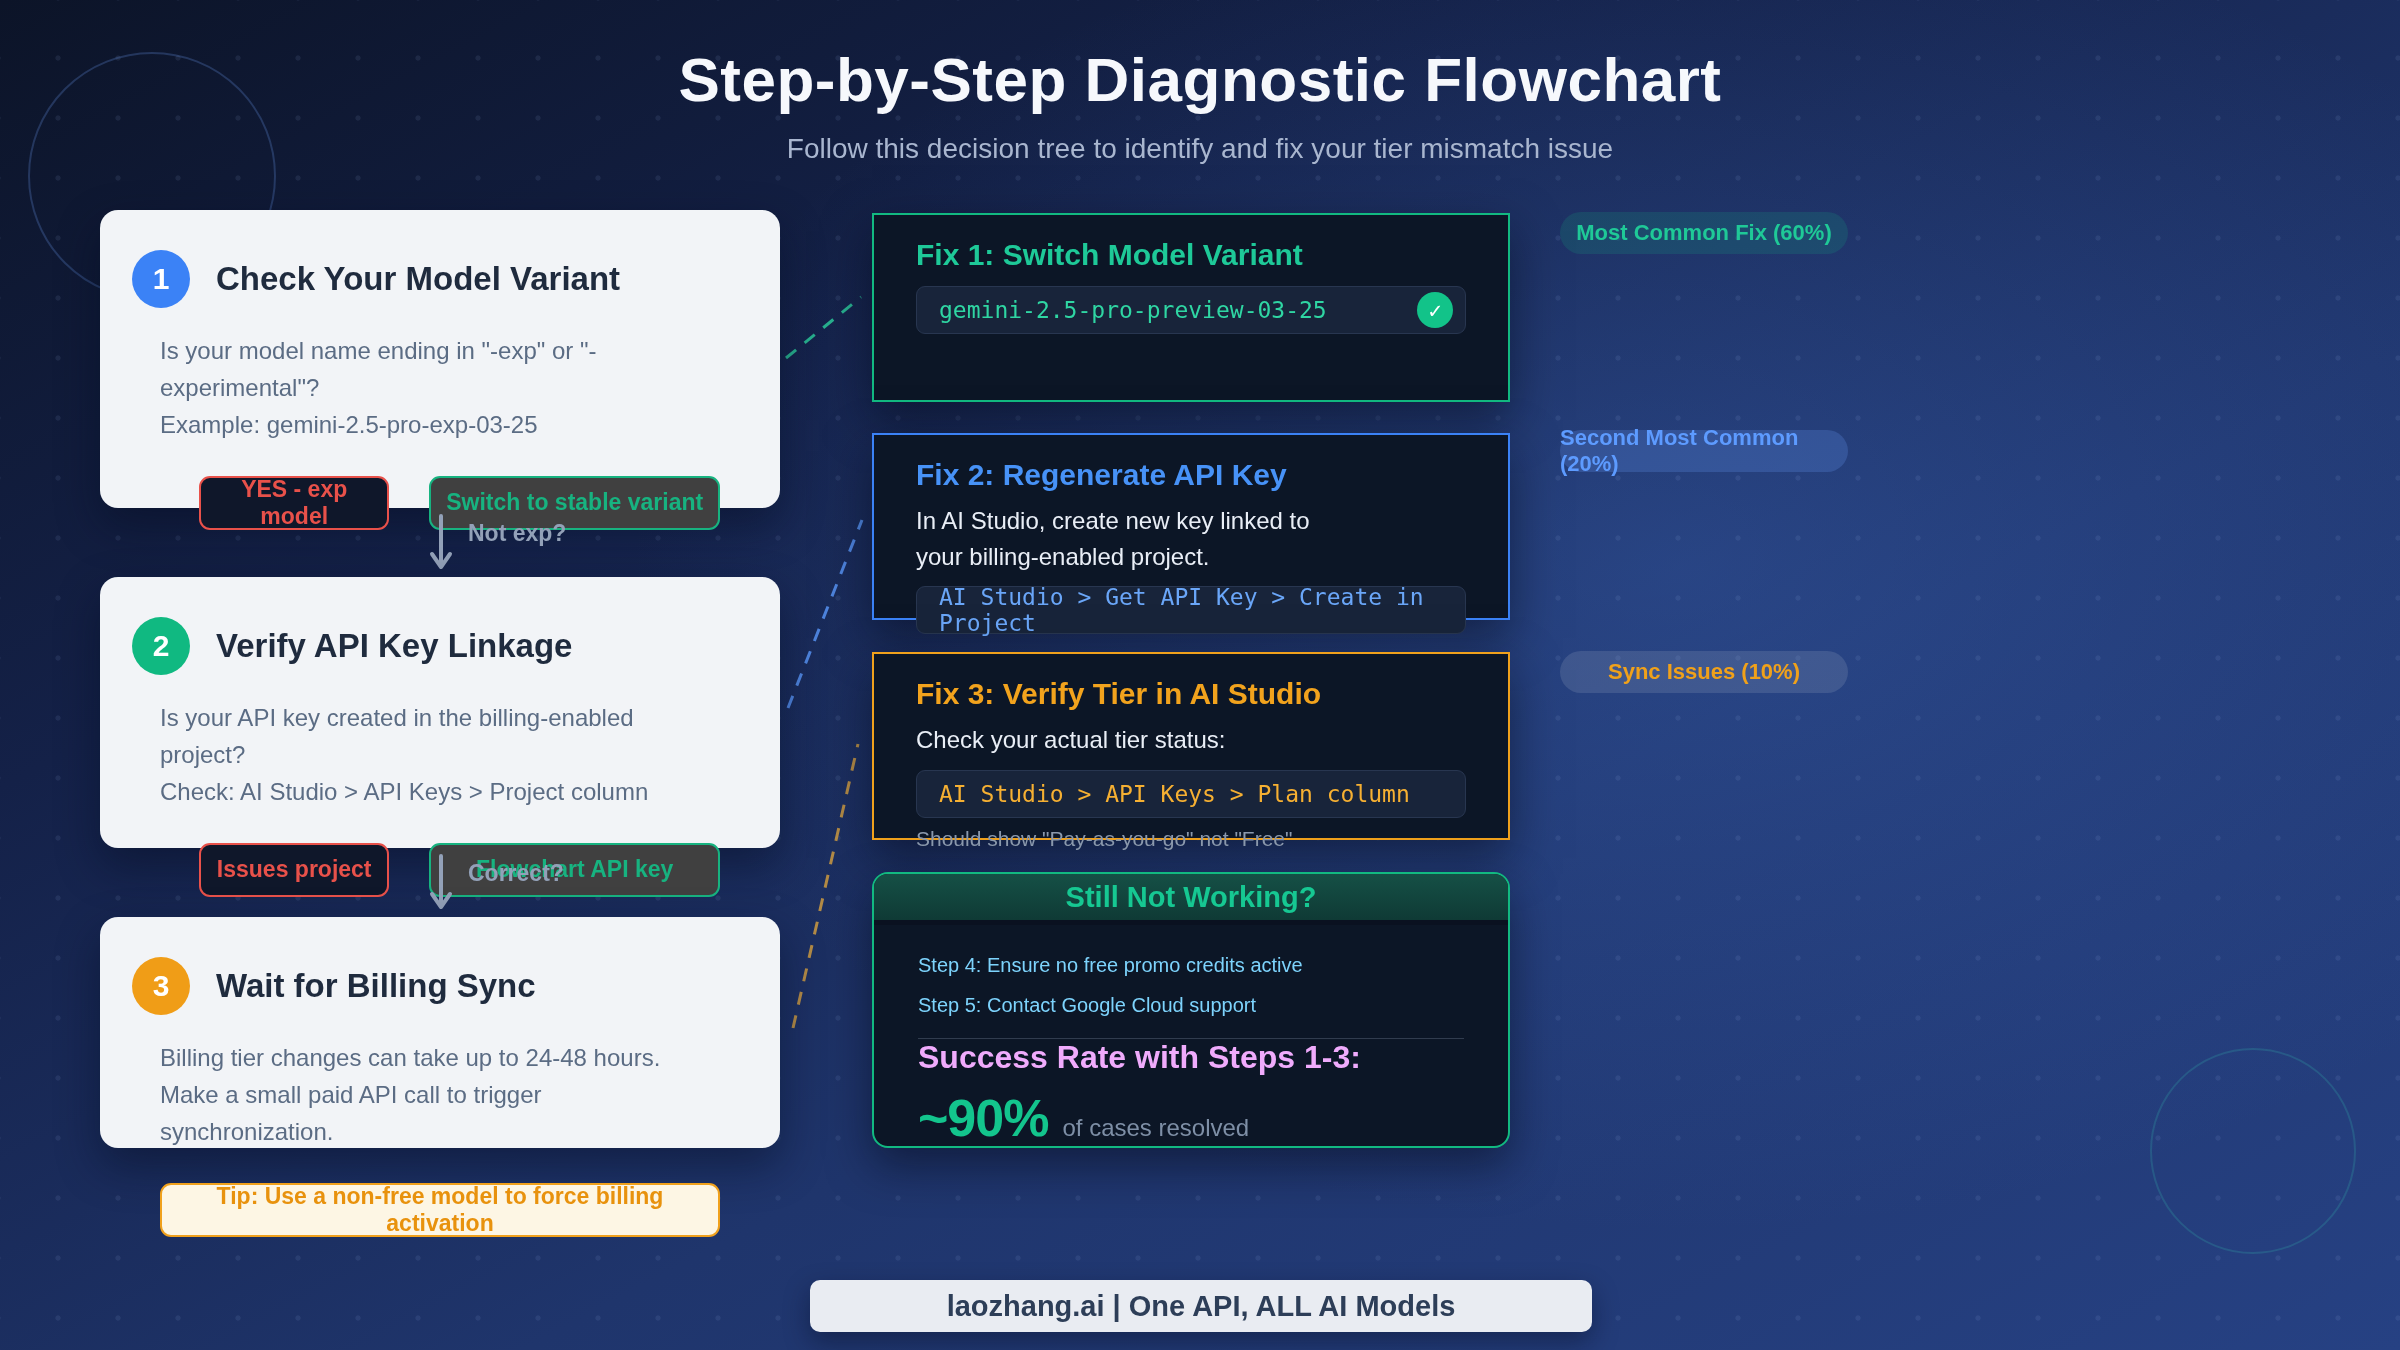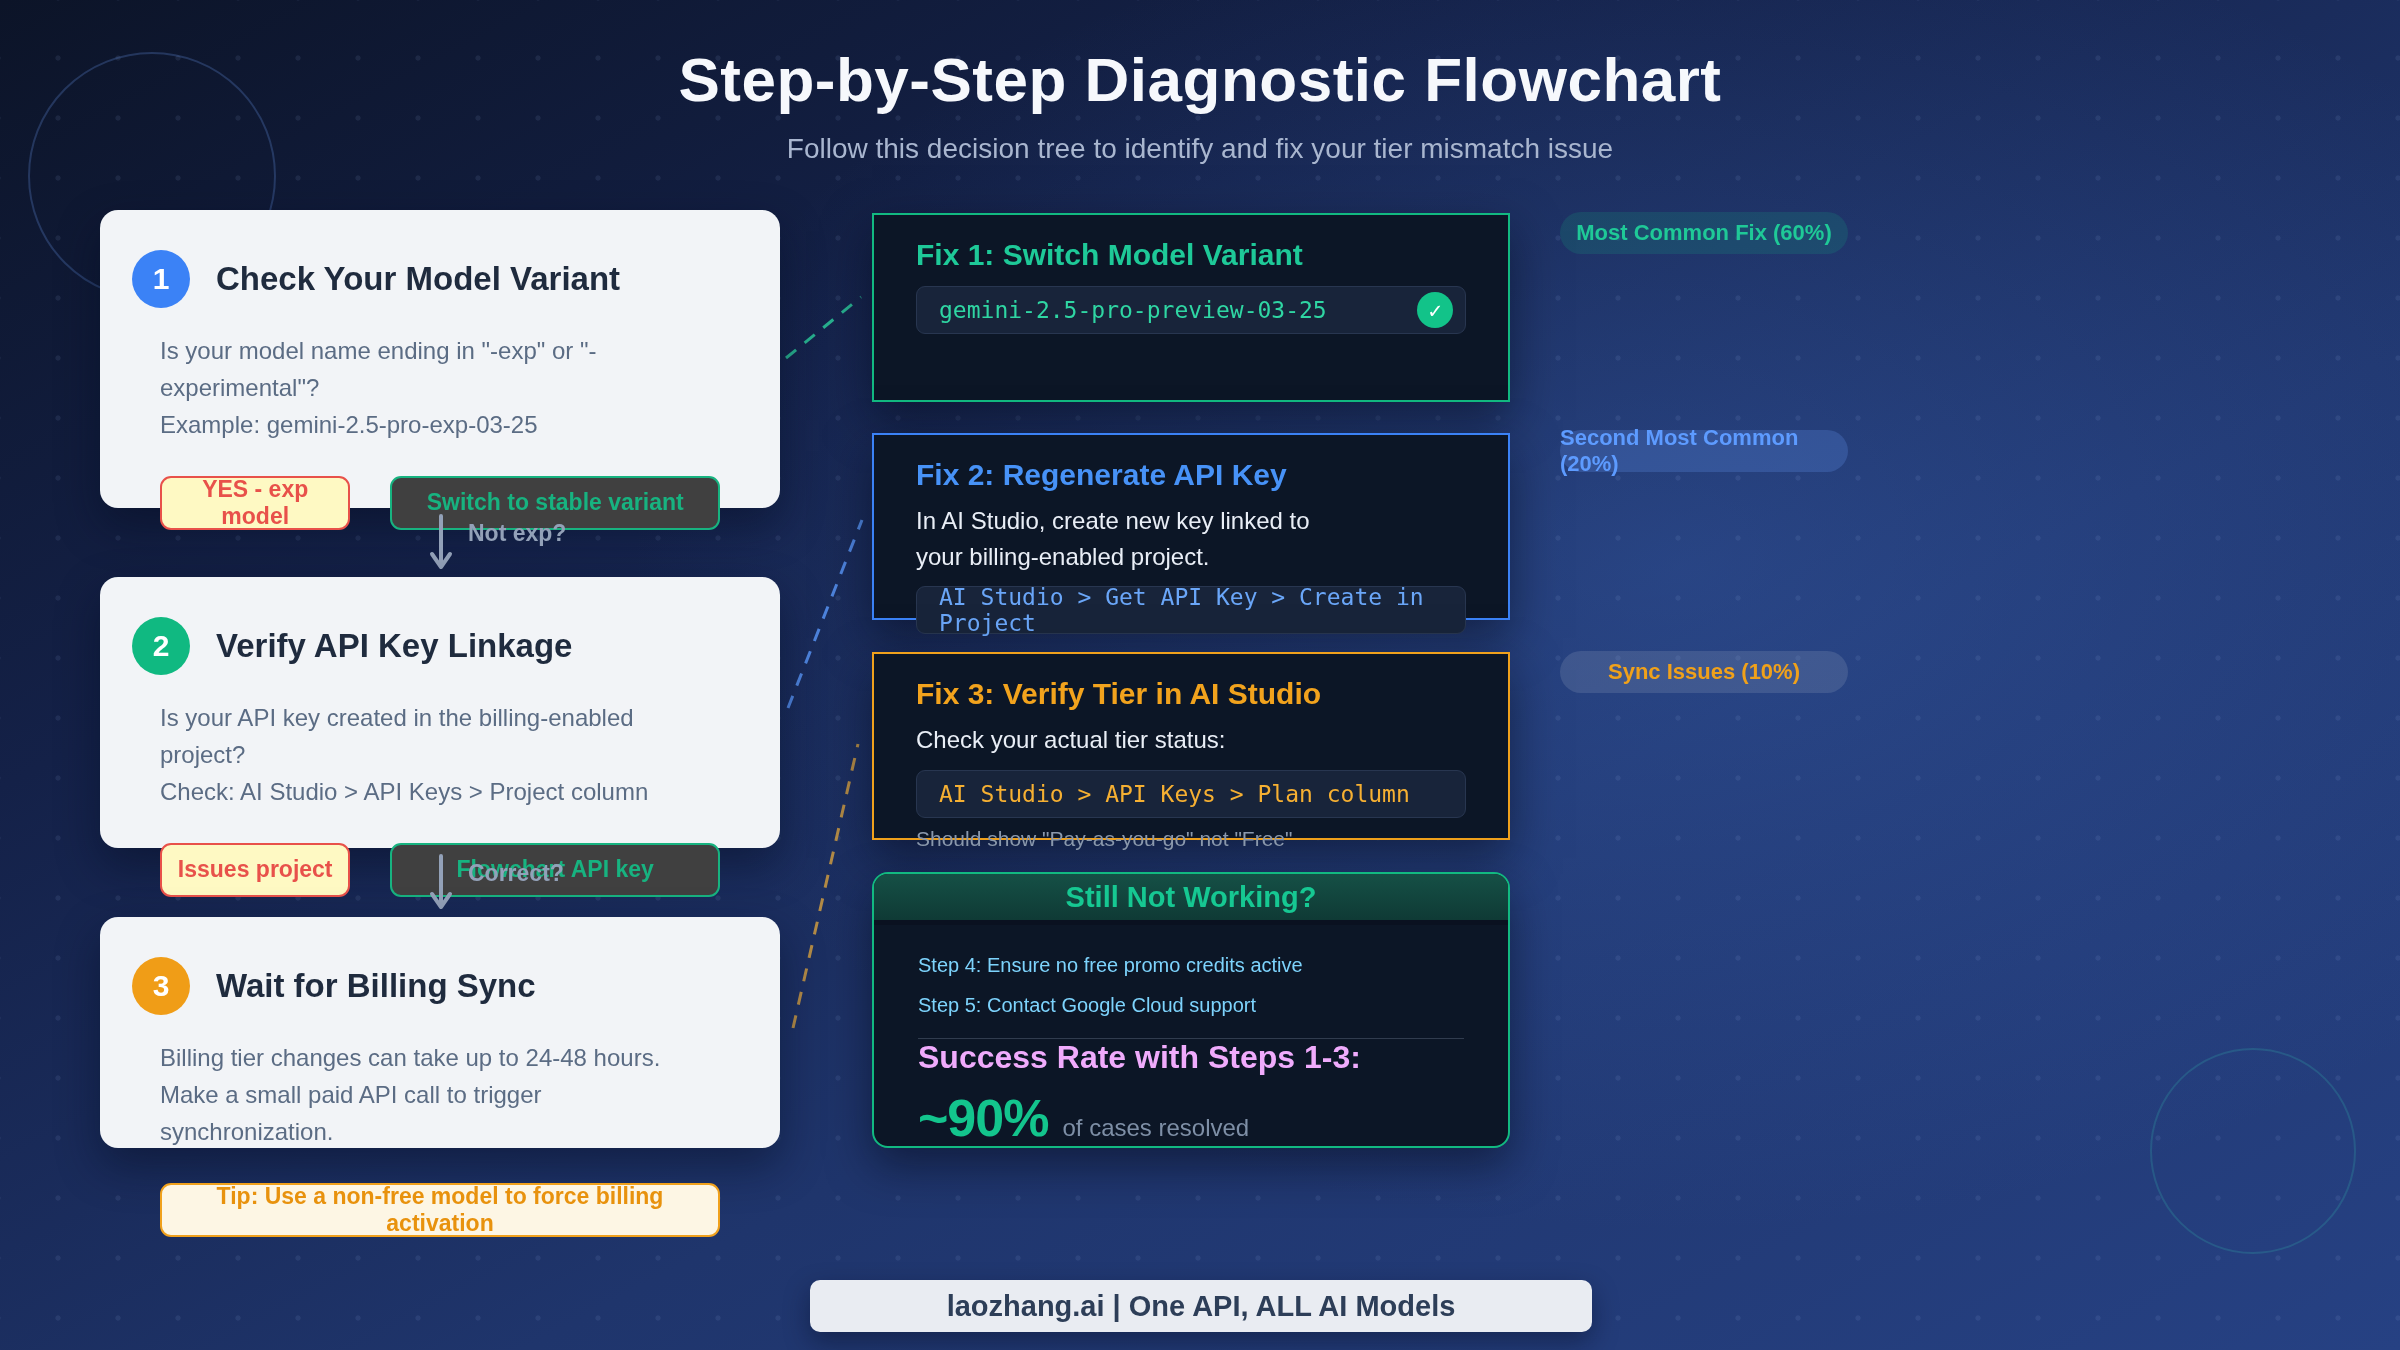--- a/index.html
+++ b/index.html
@@ -35,21 +35,21 @@
   .card-head{display:flex;align-items:center;gap:26px;padding:40px 32px 0;}
   .num{width:58px;height:58px;border-radius:50%;color:#fff;font-weight:bold;font-size:30px;
        display:flex;align-items:center;justify-content:center;flex:0 0 58px;}
   .num-blue{background:#3b82f6;}.num-green{background:#10b981;}.num-orange{background:#f09d17;}
   .card-title{font-size:33px;font-weight:bold;color:#1f2b3e;margin:0;}
   .card-body{padding:24px 60px 0;font-size:24px;line-height:1.55;color:#5b6c84;}
   .card-buttons{display:flex;gap:40px;padding:32px 60px 0;}
   .btn{height:54px;border-radius:11px;border:2.5px solid;font-weight:bold;font-size:23px;
        display:flex;align-items:center;justify-content:center;background:none;cursor:pointer;
        font-family:"Liberation Sans",sans-serif;box-sizing:border-box;}
-  .btn-neg{flex:0 0 34%;color:#e8514a;border-color:#e8514a;background:#fef9c3;}
+  .btn-neg{flex:0 0 34%;color:#e8514a;border-color:#e8514a;background:#0f172a;margin-left:39px;}
   .btn-pos{flex:1;color:#17b380;border-color:#17b380;background:#404040;}
   .btn-tip{flex:1;color:#e8920d;border-color:#f0a11c;background:#fdf6e4;}
 
   
   .flow-arrow{position:absolute;left:428px;display:flex;align-items:flex-start;gap:14px;z-index:2;}
   .fa-1{top:512px;}.fa-2{top:852px;}
   .arrow-label{color:#93a1b8;font-weight:bold;font-size:23px;margin-top:8px;}
 
   
   .fix{position:absolute;left:872px;width:638px;background:#0c1626;border-radius:0;

